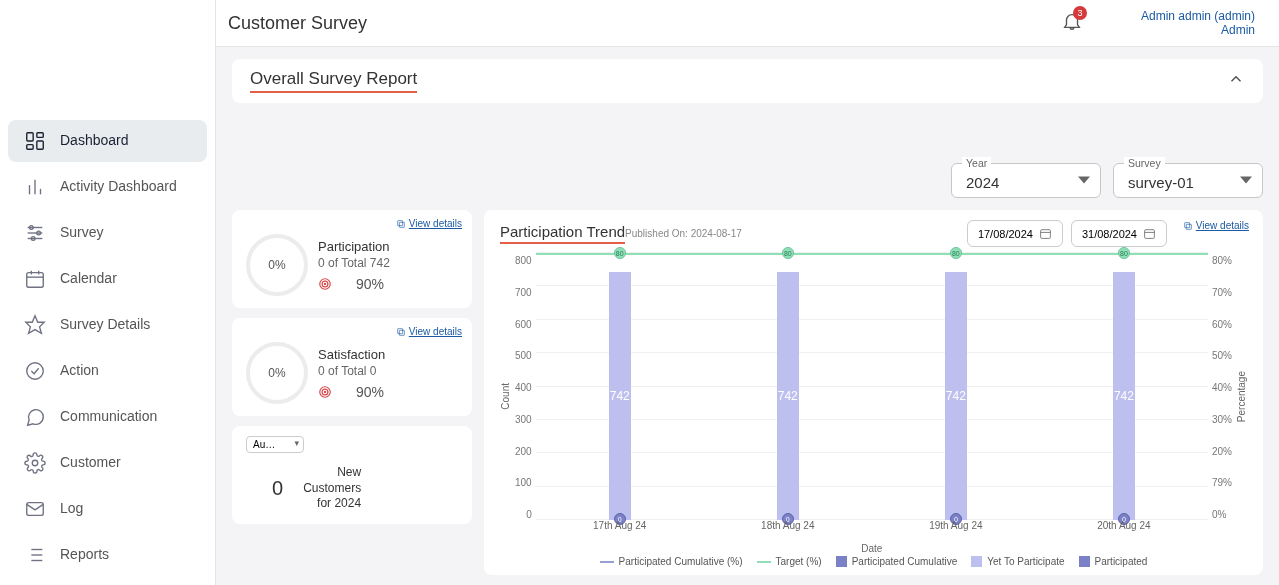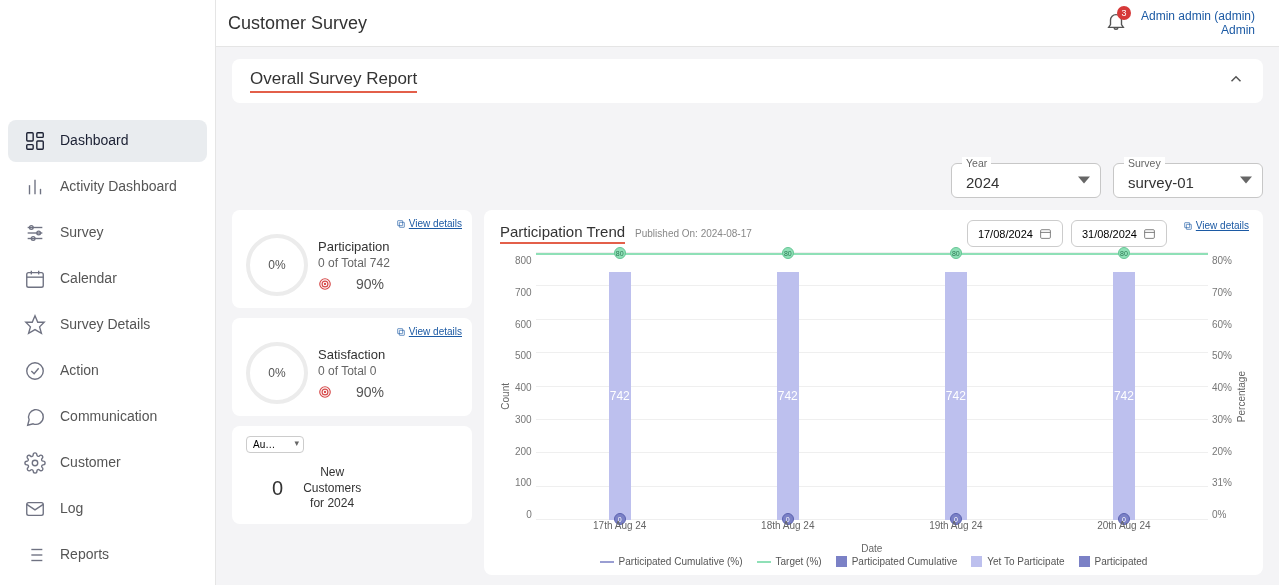--- a/index.html
+++ b/index.html
@@ -12,21 +12,21 @@
 .nav-item.active .icon { stroke: #1b2033; }
 .nav-label { line-height: 1.25; }
 .main { flex: 1; display: flex; flex-direction: column; overflow: hidden; }
 .topbar { height: 47px; background: #fff; border-bottom: 1px solid #e5e5e5; display: flex; align-items: center; justify-content: space-between; padding: 0 24px 0 12px; }
 .page-title { font-size: 18px; color: #333; font-weight: 400; }
 .topbar-right { display: flex; align-items: center; gap: 14px; }
 .bell { position: relative; cursor: pointer; }
 .bell svg { width: 22px; height: 22px; stroke: #555; fill: none; stroke-width: 1.5; }
 .badge { position: absolute; top: -4px; right: -4px; background: #d63939; color: #fff; font-size: 9px; border-radius: 50%; width: 14px; height: 14px; display: flex; align-items: center; justify-content: center; }
 .user-block { text-align: right; font-size: 12px; }
-.user-block .name { color: #1c5aa4; }
+.user-block .name { color: #1c5aa4; margin-left: 44px; }
 .user-block .role { color: #1c5aa4; }
 .content { flex: 1; padding: 12px 16px 10px 16px; display: flex; flex-direction: column; gap: 8px; overflow: hidden; }
 .section-header { background: #fff; padding: 10px 18px; border-radius: 8px; display: flex; justify-content: space-between; align-items: center; }
 .section-title { font-size: 17px; color: #333; font-weight: 500; border-bottom: 2px solid #e35f4a; padding-bottom: 2px; display: inline-block; }
 .chev { cursor: pointer; }
 .chev svg { width: 18px; height: 18px; stroke: #555; fill: none; stroke-width: 2; }
 .filters { display: flex; justify-content: flex-end; gap: 12px; padding: 4px 0; margin-top: 48px; }
 .select-wrap { position: relative; background: #fff; border: 1px solid #c7c7c7; border-radius: 6px; padding: 10px 14px 6px 14px; min-width: 150px; cursor: pointer; }
 .select-label { position: absolute; top: -7px; left: 10px; font-size: 10.5px; background: #fff; padding: 0 4px; color: #666; }
 .select-value { font-size: 15px; color: #333; }
@@ -42,23 +42,23 @@
 .stat-text { flex: 1; }
 .stat-title { font-size: 13px; color: #333; font-weight: 500; }
 .stat-sub { font-size: 12px; color: #666; margin-top: 2px; }
 .stat-target { font-size: 14px; color: #555; margin-top: 6px; display: flex; align-items: center; gap: 24px; }
 .target-icon { width: 14px; height: 14px; }
 .card.customers { padding-top: 10px; }
 .mini-select { border: 1px solid #ccc; border-radius: 4px; font-size: 10px; padding: 2px 14px 2px 6px; background: #fff; position: relative; width: 58px; }
 .mini-select::after { content: "▾"; position: absolute; right: 4px; top: 1px; font-size: 9px; color: #666; }
 .cust-body { display: flex; align-items: center; gap: 20px; margin-top: 12px; }
 .cust-num { font-size: 20px; font-weight: 500; color: #333; margin-left: 26px; }
-.cust-label { font-size: 12px; color: #333; text-align: center; line-height: 1.3; font-weight: 500; }
+.cust-label { font-size: 12px; color: #333; text-align: right; line-height: 1.3; font-weight: 500; }
 .chart-card { flex: 1; background: #fff; border-radius: 8px; padding: 10px 16px 8px 16px; display: flex; flex-direction: column; position: relative; }
-.chart-header { display: flex; align-items: center; gap: 10px; margin-bottom: 6px; }
+.chart-header { display: flex; align-items: center; margin-bottom: 6px; }
 .chart-title { font-size: 15px; color: #333; font-weight: 500; border-bottom: 2px solid #e35f4a; padding-bottom: 2px; }
 .published { font-size: 10px; color: #888; }
 .date-inputs { display: flex; gap: 8px; margin-left: auto; }
 .date-input { border: 1px solid #ccc; border-radius: 6px; padding: 6px 10px; font-size: 11px; background: #fff; display: flex; align-items: center; gap: 6px; cursor: pointer; }
 .date-input svg { width: 13px; height: 13px; stroke: #666; fill: none; stroke-width: 1.5; }
 .chart-area { flex: 1; display: flex; position: relative; }
 .y-axis-label { writing-mode: vertical-rl; transform: rotate(180deg); font-size: 10px; color: #666; align-self: center; margin-right: 4px; }
 .y-axis-label.right { writing-mode: vertical-rl; transform: rotate(180deg); margin-left: 4px; margin-right: 0; }
 .y-ticks { display: flex; flex-direction: column; justify-content: space-between; font-size: 10px; color: #777; text-align: right; padding: 2px 4px 20px 0; }
 .y-ticks.right { text-align: left; padding: 2px 0 20px 4px; }
@@ -372,21 +372,21 @@
             <div class="xlabel">Date</div>
           </div>
           <div class="y-ticks right">
             <span>80%</span>
               <span>70%</span>
               <span>60%</span>
               <span>50%</span>
               <span>40%</span>
               <span>30%</span>
               <span>20%</span>
-              <span>31%</span>
+              <span>79%</span>
               <span>0%</span>
           </div>
           <div class="y-axis-label right">Percentage</div>
         </div>
 
         <div class="legend">
           <div class="legend-item">
               <div class="line-swatch" style="background:#9a9ed2"></div>
               <span>Participated Cumulative (%)</span>
             </div>

